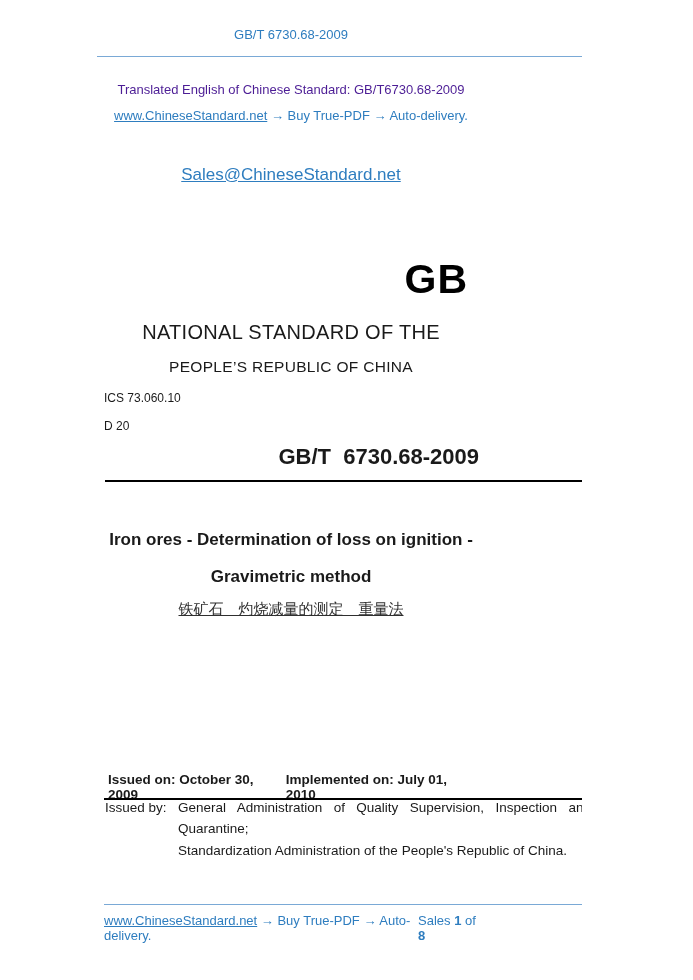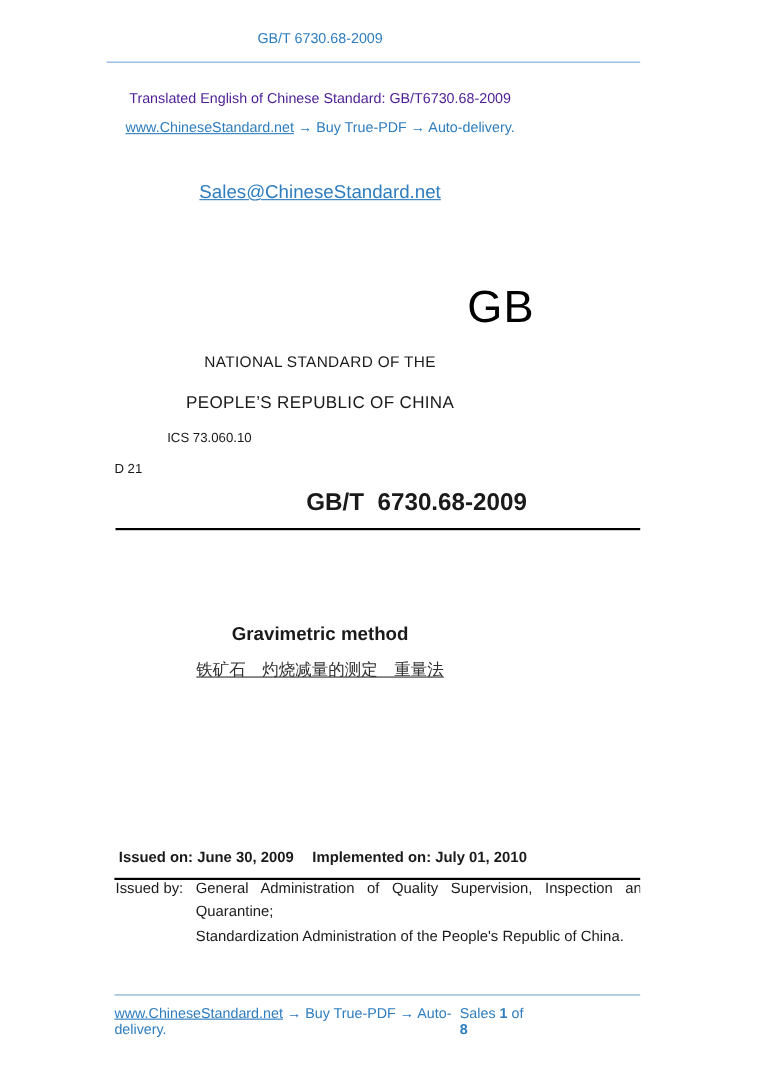--- a/index.html
+++ b/index.html
@@ -51,29 +51,29 @@
   .link {
     color: #2e7dbf;
     text-decoration: underline;
     cursor: pointer;
   }
   .arrow { color: #2e7dbf; }
 
   
   .gb-logo {
     top: 256px;
-    right: 96px;
+    right: 114px;
     font-size: 41px;
-    font-weight: 400;
+    font-weight: 700;
     letter-spacing: 1px;
     color: #000000;
   }
-  .nat-line1 { top: 321px; font-size: 14px; letter-spacing: 0.3px; }
+  .nat-line1 { top: 321px; font-size: 20px; letter-spacing: 0.3px; }
   .nat-line2 { top: 358px; font-size: 15.5px; letter-spacing: 0.3px; }
-  .ics-line  { top: 391px; left: 104px; font-size: 12px; margin-left: 48px; }
+  .ics-line  { top: 391px; left: 104px; font-size: 12px; }
   .class-line{ top: 419px; left: 104px; font-size: 12px; }
   .big-code {
     top: 444px;
     right: 103px;
     font-size: 22px;
     font-weight: 700;
     white-space: pre;
   }
   .black-rule-1 {
     top: 480px;
@@ -162,29 +162,30 @@
     <span>Auto-delivery.</span>
   </div>
   <div class="abs centered email-line">
     <span class="link">Sales@ChineseStandard.net</span>
   </div>
 
   <div class="abs gb-logo">GB</div>
   <div class="abs centered nat-line1">NATIONAL STANDARD OF THE</div>
   <div class="abs centered nat-line2">PEOPLE’S REPUBLIC OF CHINA</div>
   <div class="abs ics-line">ICS 73.060.10</div>
-  <div class="abs class-line">D 21</div>
+  <div class="abs class-line">D 20</div>
   <div class="abs big-code">GB/T  6730.68-2009</div>
   <div class="abs black-rule-1"></div>
 
+  <div class="abs centered title-line1">Iron ores - Determination of loss on ignition -</div>
   <div class="abs centered title-line2">Gravimetric method</div>
   <div class="abs centered title-cn">铁矿石　灼烧减量的测定　重量法</div>
 
   <div class="abs issued-row">
-    <span class="left">Issued on: June 30, 2009</span>
+    <span class="left">Issued on: October 30, 2009</span>
     <span class="right">Implemented on: July 01, 2010</span>
   </div>
   <div class="abs black-rule-2"></div>
   <div class="abs issued-by">
     <div>Issued by:</div>
     <div class="issuers">
       <p class="issuer-par">General Administration of Quality Supervision, Inspection and Quarantine;</p>
       <p class="issuer-par">Standardization Administration of the People's Republic of China.</p>
     </div>
   </div>

